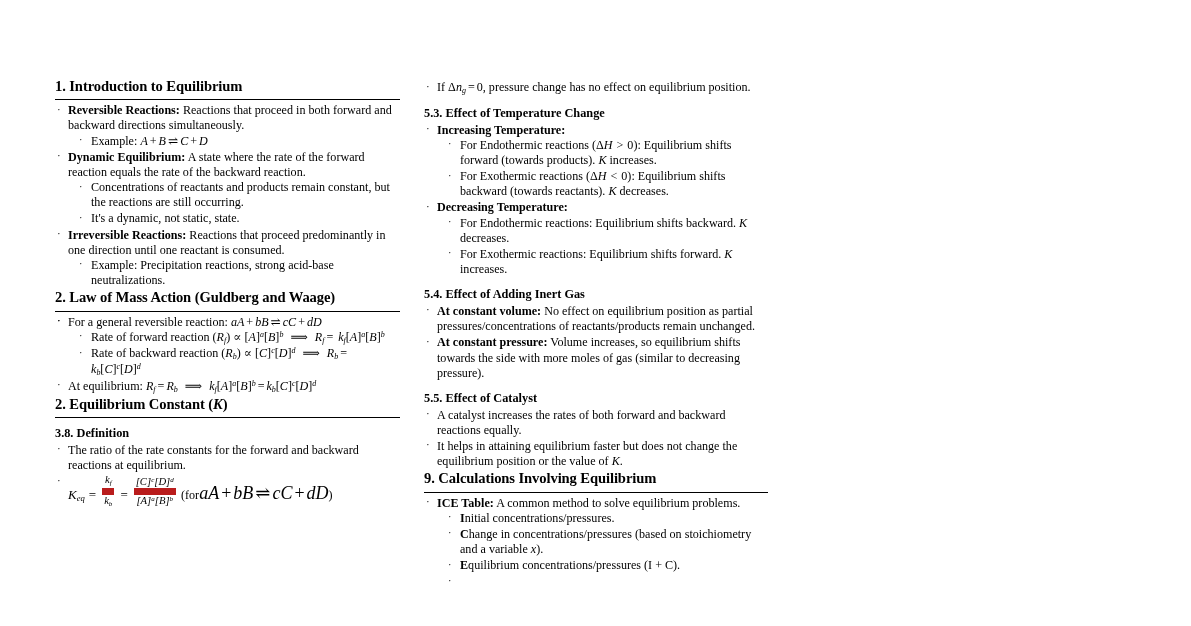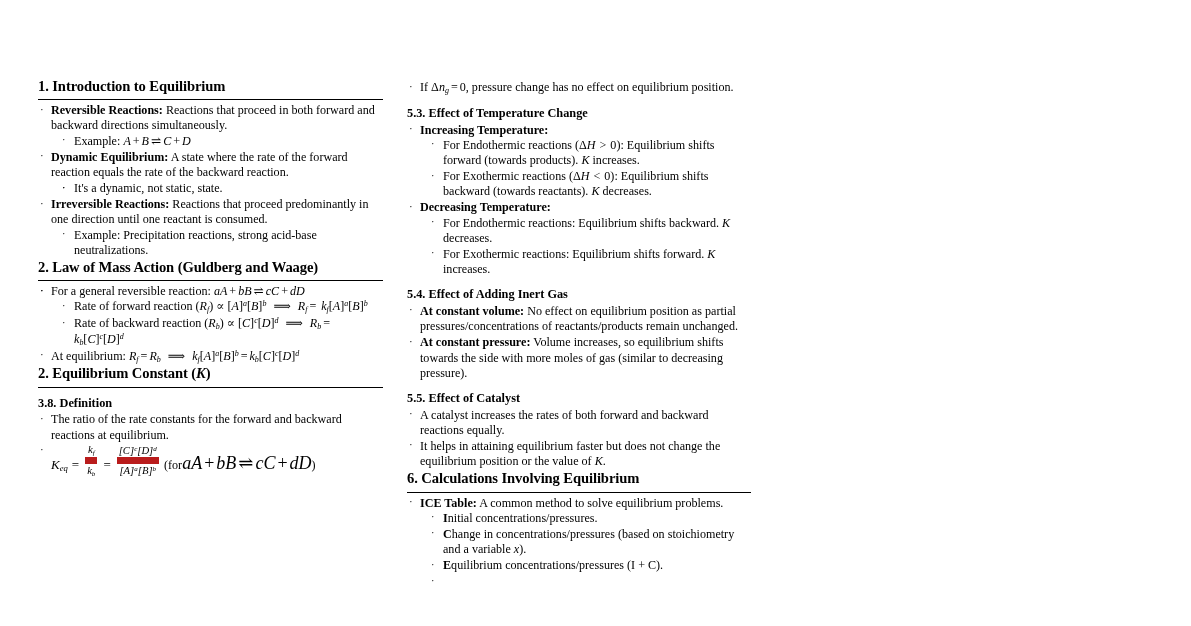--- a/index.html
+++ b/index.html
@@ -19,21 +19,21 @@
   .page {
     position: relative;
     width: 1191px;
     height: 626px;
     padding: 0;
     overflow: hidden;
   }
 
   .columns {
     position: absolute;
-    left: 38px;
+    left: 55px;
     top: 78px;
     width: 713px;
     height: 548px;
     display: flex;
     gap: 24px;
     overflow: hidden;
   }
 
   .col {
     width: 345px;
@@ -181,20 +181,21 @@
           </ul>
         </li>
 
         <li>
           <span class="bul">·</span>
           <span class="lbl">Dynamic Equilibrium:</span>
           <span>A state where the rate of the forward reaction equals the rate of the backward reaction.</span>
           <ul class="lvl2">
             <li>
               <span class="bul">·</span>
+              <span>Concentrations of reactants and products remain constant, but the reactions are still occurring.</span>
             </li>
             <li>
               <span class="bul">·</span>
               <span>It's a dynamic, not static, state.</span>
             </li>
           </ul>
         </li>
 
         <li>
           <span class="bul">·</span>
@@ -346,21 +347,21 @@
           <span class="bul">·</span>
           <span>A catalyst increases the rates of both forward and backward reactions equally.</span>
         </li>
         <li>
           <span class="bul">·</span>
           <span>It helps in attaining equilibrium faster but does not change the equilibrium position or the value of</span>
           <span class="m">K</span><span>.</span>
         </li>
       </ul>
 
-      <h2 class="sec spaced">6. Calculations Involving Equilibrium</h2>
+      <h2 class="sec spaced">9. Calculations Involving Equilibrium</h2>
 
       <ul class="lvl1">
         <li>
           <span class="bul">·</span>
           <span class="lbl">ICE Table:</span>
           <span>A common method to solve equilibrium problems.</span>
           <ul class="lvl2">
             <li>
               <span class="bul">·</span>
               <span class="lbl">I</span><span>nitial concentrations/pressures.</span>

